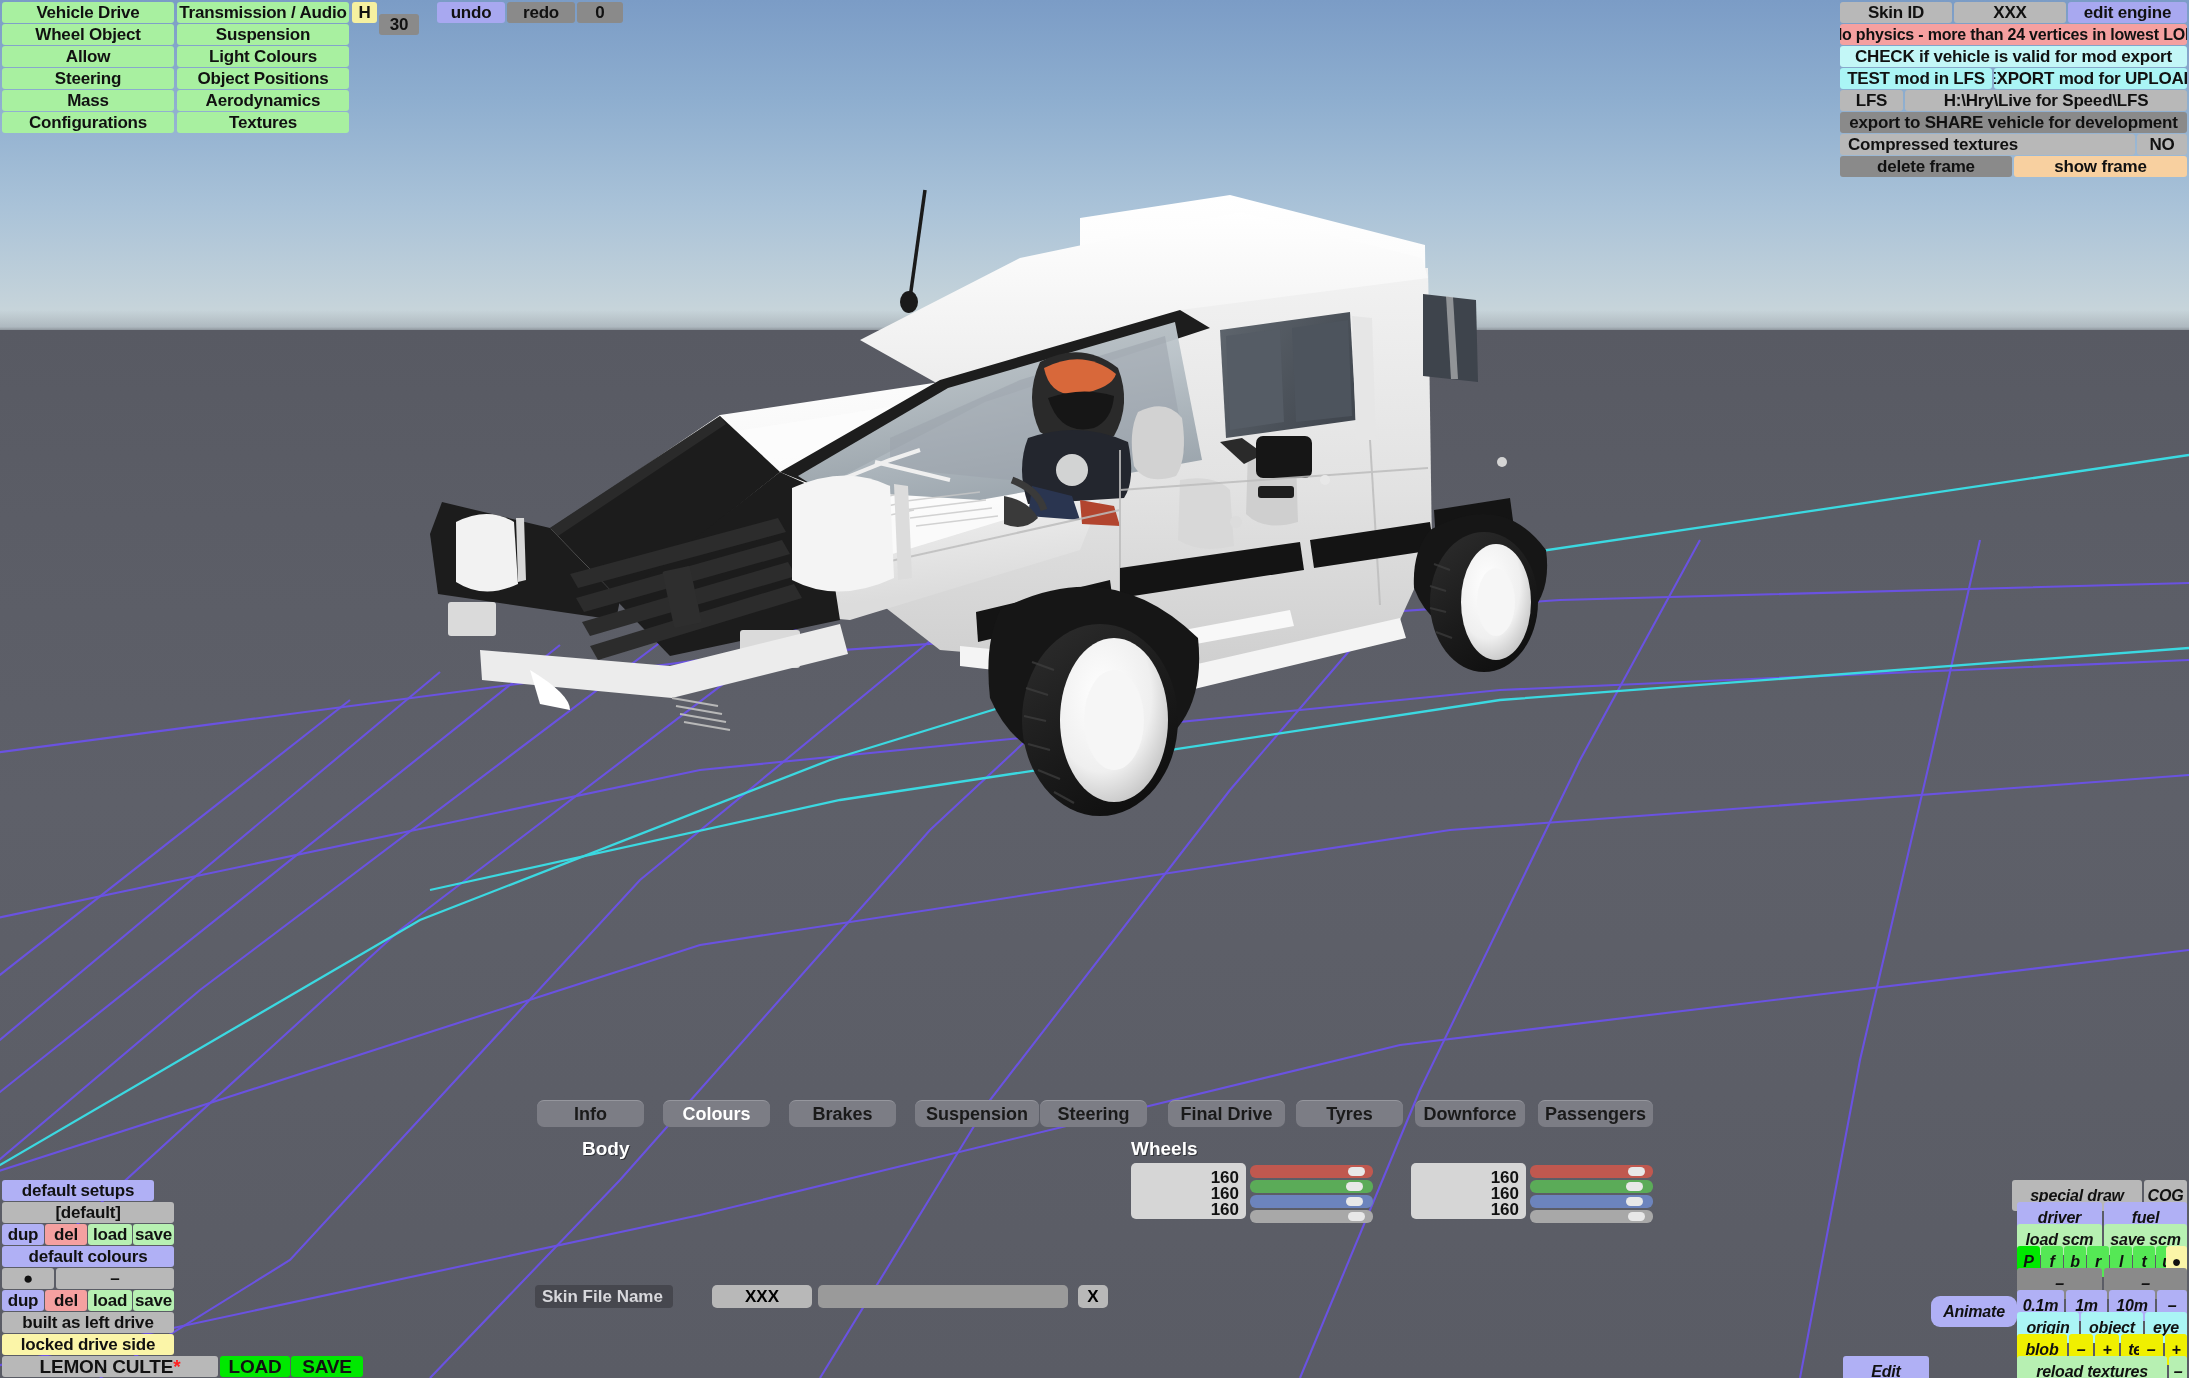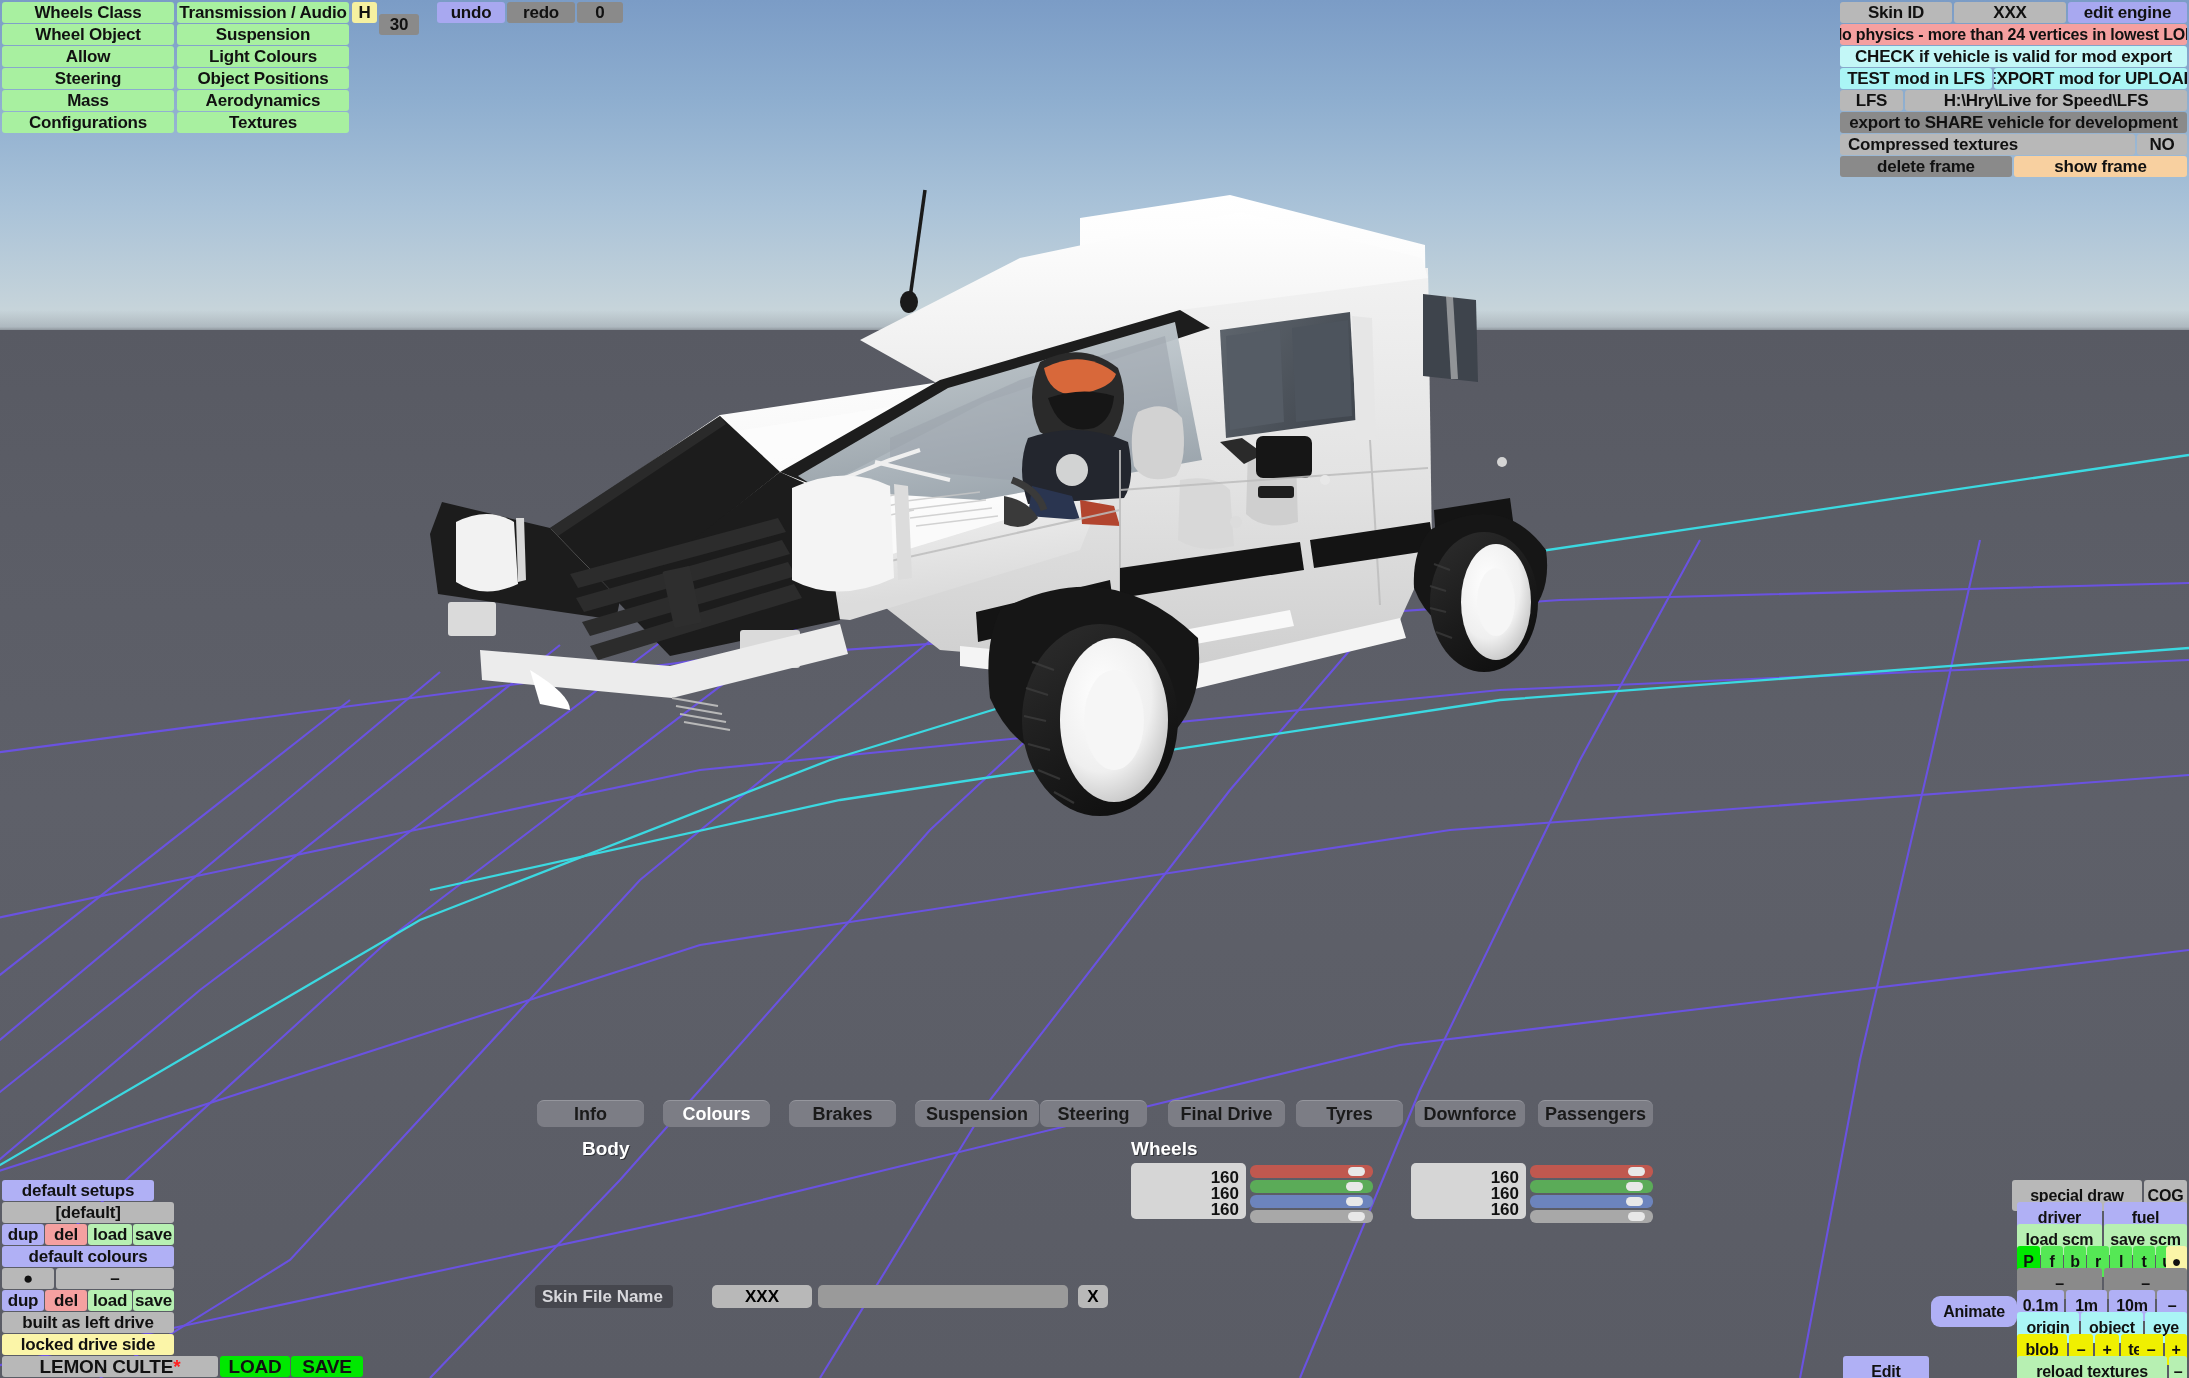--- a/index.html
+++ b/index.html
@@ -67,21 +67,21 @@
   
   .tb { height: 21px; font-size: 17px; }
 
   
   #export-panel .btn { height: 21px; font-size: 17px; }
 
   
   #setups-panel .btn { height: 21px; font-size: 17px; }
 
   
-  #tools-panel .btn { height: 31px; font-size: 16px; }
+  #tools-panel .btn { height: 31px; font-size: 16px; font-style: italic; }
 
   
   .tab {
     position: absolute; height: 27px;
     display: flex; align-items: center; justify-content: center;
     background: #7c7d85;
     color: #1a1a1a;
     font-size: 18px; font-weight: bold;
     border-radius: 7px;
     border-top: 1px solid #95969d;
@@ -355,21 +355,21 @@
           <path d="M 260 564 l 46 8"></path>
             <path d="M 264 572 l 46 8"></path>
         </g>
 
         <path d="M 130 378 L 300 266 L 306 274 L 138 386 Z" fill="#333" opacity="0.6"></path>
       </svg>
     </div>
   </div>
 
   <div id="menu-panel">
-    <div class="btn green" style="left:2px;  top:2px;  width:172px;">Wheels Class</div>
+    <div class="btn green" style="left:2px;  top:2px;  width:172px;">Vehicle Drive</div>
     <div class="btn green" style="left:177px;top:2px;  width:172px;">Transmission / Audio</div>
     <div class="btn green" style="left:2px;  top:24px; width:172px;">Wheel Object</div>
     <div class="btn green" style="left:177px;top:24px; width:172px;">Suspension</div>
     <div class="btn green" style="left:2px;  top:46px; width:172px;">Allow</div>
     <div class="btn green" style="left:177px;top:46px; width:172px;">Light Colours</div>
     <div class="btn green" style="left:2px;  top:68px; width:172px;">Steering</div>
     <div class="btn green" style="left:177px;top:68px; width:172px;">Object Positions</div>
     <div class="btn green" style="left:2px;  top:90px; width:172px;">Mass</div>
     <div class="btn green" style="left:177px;top:90px; width:172px;">Aerodynamics</div>
     <div class="btn green" style="left:2px;  top:112px;width:172px;">Configurations</div>

